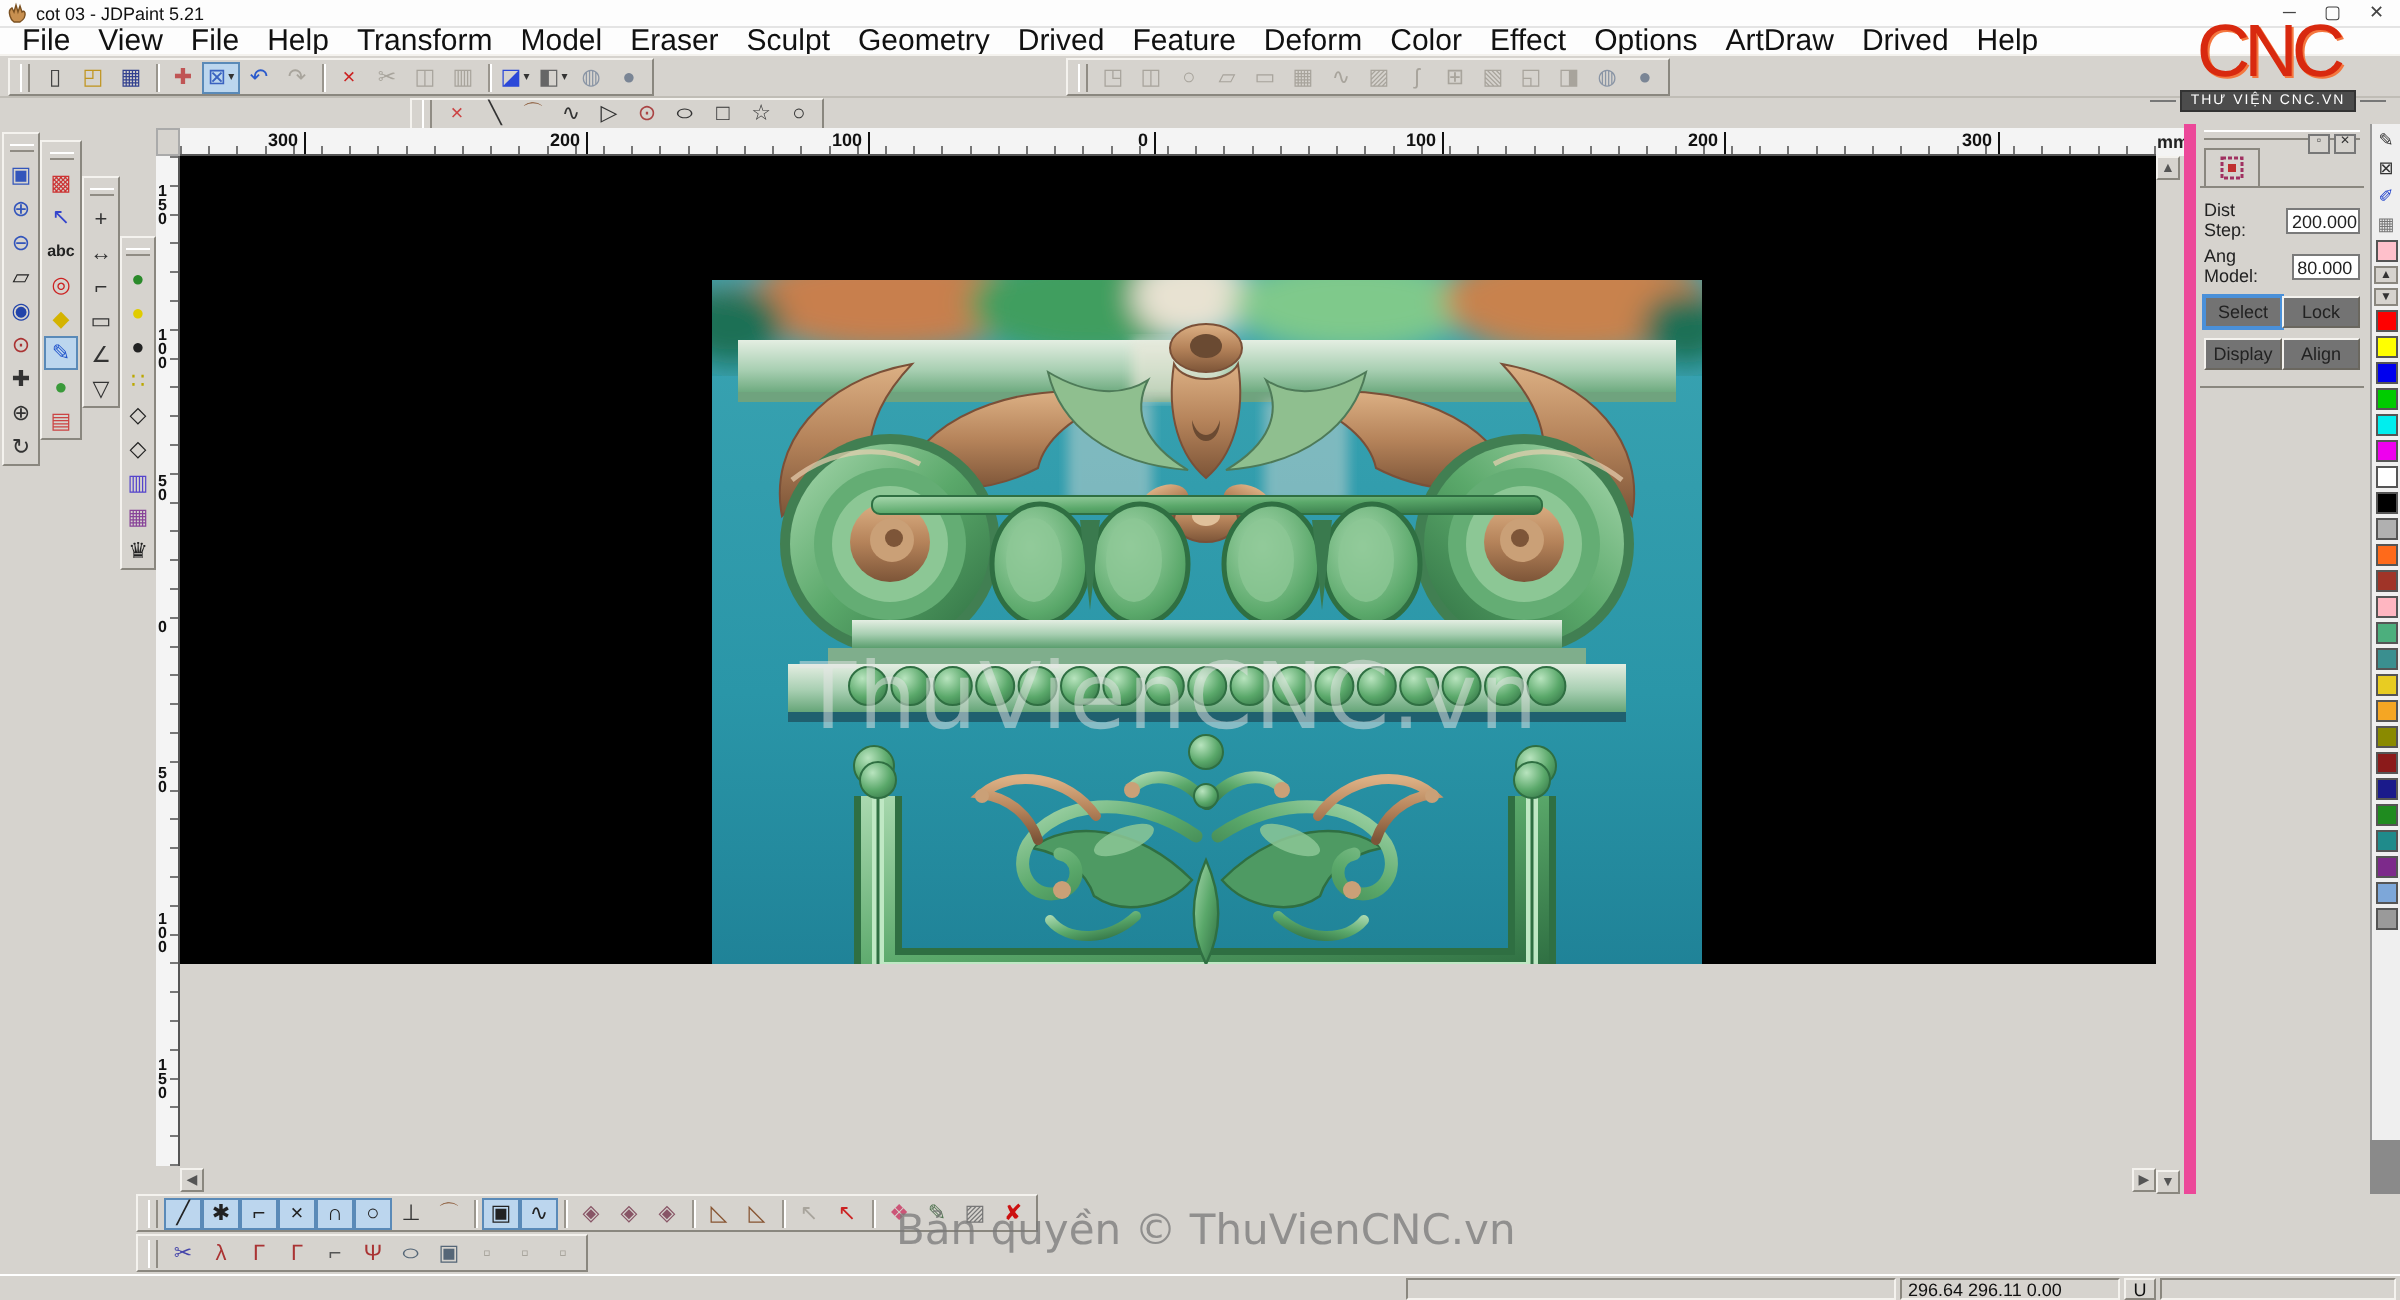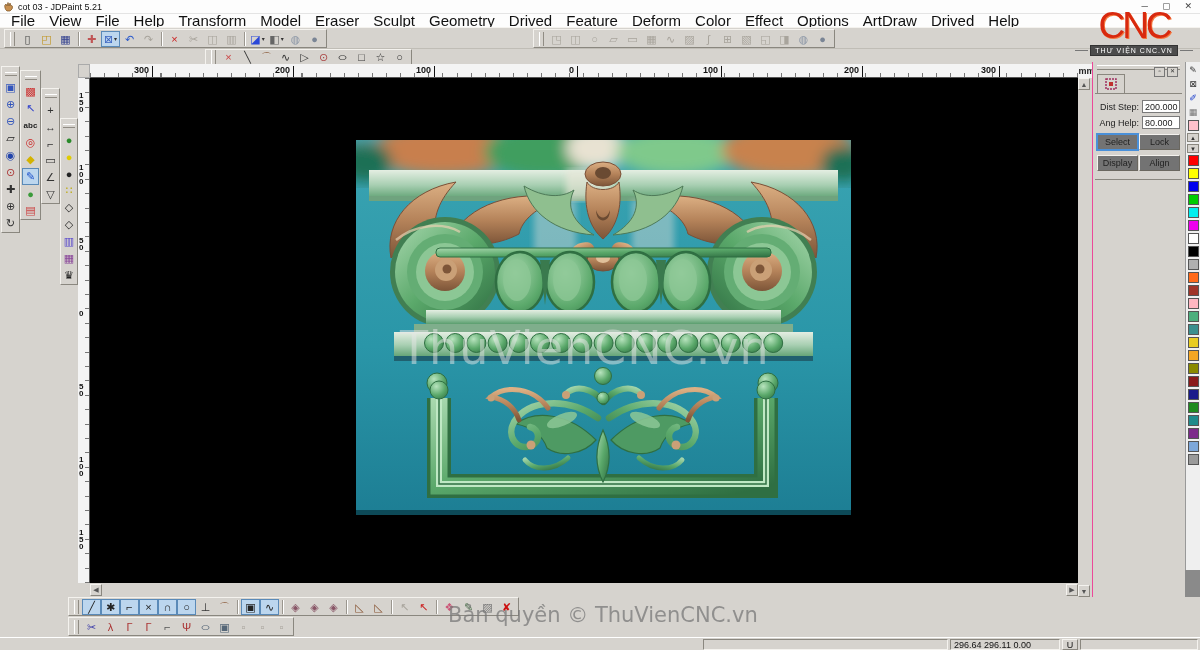--- a/index.html
+++ b/index.html
@@ -48,33 +48,33 @@
   #hruler .ticks{position:absolute;left:0;right:0;bottom:0;height:4px;
                  background:repeating-linear-gradient(90deg,#777 0 1px,transparent 1px 14.1px);}
   .hlab{position:absolute;top:1px;font-size:9px;font-weight:bold;color:#111;}
   .hlab::after{content:"";position:absolute;right:-4px;top:1px;width:1px;height:11px;background:#111;}
   #mmcorner{left:1078px;top:64px;width:17px;height:14px;background:#f4f4f4;font-size:9px;font-weight:bold;
             display:flex;align-items:center;justify-content:center;}
   #vruler{left:78px;top:78px;width:12px;height:519px;background:#f4f4f4;border-right:1px solid #555;box-sizing:border-box;overflow:hidden;}
   #vruler .ticks{position:absolute;top:0;bottom:0;right:0;width:4px;
                  background:repeating-linear-gradient(180deg,#777 0 1px,transparent 1px 14.4px);}
   .vlab{position:absolute;left:1px;font-size:8px;font-weight:bold;color:#111;line-height:7px;white-space:pre;}
-  #canvas{left:90px;top:78px;width:988px;height:505px;background:#000;overflow:hidden;}
+  #canvas{left:90px;top:78px;width:988px;height:404px;background:#000;overflow:hidden;}
   #viewport{position:absolute;left:266px;top:62px;width:495px;height:375px;}
   .cnvwm{position:absolute;left:310px;top:243px;font-size:46px;color:rgba(230,230,230,0.5);
          letter-spacing:1px;font-family:"DejaVu Sans",sans-serif;pointer-events:none;}
   
   .sb{background:#d6d3ce;}
   .sb-btn{position:absolute;width:12px;height:12px;background:#d6d3ce;border:1px solid;
           border-color:#f4f2ee #8a877f #8a877f #f4f2ee;font-size:7px;color:#555;
           display:flex;align-items:center;justify-content:center;box-sizing:border-box;}
   #vsb{left:1078px;top:78px;width:12px;height:519px;}
   #hsb{left:90px;top:583px;width:988px;height:14px;}
   
-  #rpanel{left:1092px;top:62px;width:92px;height:588px;background:#d6d3ce;border-left:1px solid #ec4899;box-sizing:border-box;}
+  #rpanel{left:1092px;top:62px;width:92px;height:588px;background:#d6d3ce;border-left:6px solid #ec4899;box-sizing:border-box;}
   #rpanel .grab{margin:3px 4px;height:3px;border-top:1px solid #fff;border-bottom:1px solid #8a877f;position:relative;}
   #rpanel .pbtns{position:absolute;right:2px;top:1px;display:flex;gap:2px;}
   #rpanel .pbtns span{width:9px;height:8px;border:1px solid #777;background:#d6d3ce;font-size:6px;
                       line-height:7px;text-align:center;color:#333;}
   .tab{margin:4px 0 0 4px;width:26px;height:18px;background:#d6d3ce;border:1px solid #8a877f;border-bottom:none;
        display:flex;align-items:center;justify-content:center;}
   .tabline{height:1px;background:#8a877f;margin:0 2px 6px 2px;}
   .field{display:flex;align-items:center;justify-content:flex-end;margin:3px 4px;}
   .field label{font-size:9px;margin-right:3px;}
   .field .val{width:38px;height:13px;background:#fff;border:1px solid #7a7a7a;font-size:9px;
@@ -634,21 +634,21 @@
         <rect x="1" y="1" width="10" height="10" fill="none" stroke="#a03060" stroke-width="1.5" stroke-dasharray="2,1"></rect>
         <rect x="4" y="4" width="4" height="4" fill="#c03030"></rect>
       </svg>
     </div>
     <div class="tabline"></div>
     <div class="field">
       <label>Dist Step:</label>
       <div class="val">200.000</div>
     </div>
     <div class="field">
-      <label>Ang Help:</label>
+      <label>Ang Model:</label>
       <div class="val">80.000</div>
     </div>
     <div class="btnrow" id="pbtn-row1">
         <div class="pbtn focus">Select</div>
         <div class="pbtn">Lock</div>
       </div>
     <div class="btnrow" id="pbtn-row2">
         <div class="pbtn">Display</div>
         <div class="pbtn">Align</div>
       </div>

